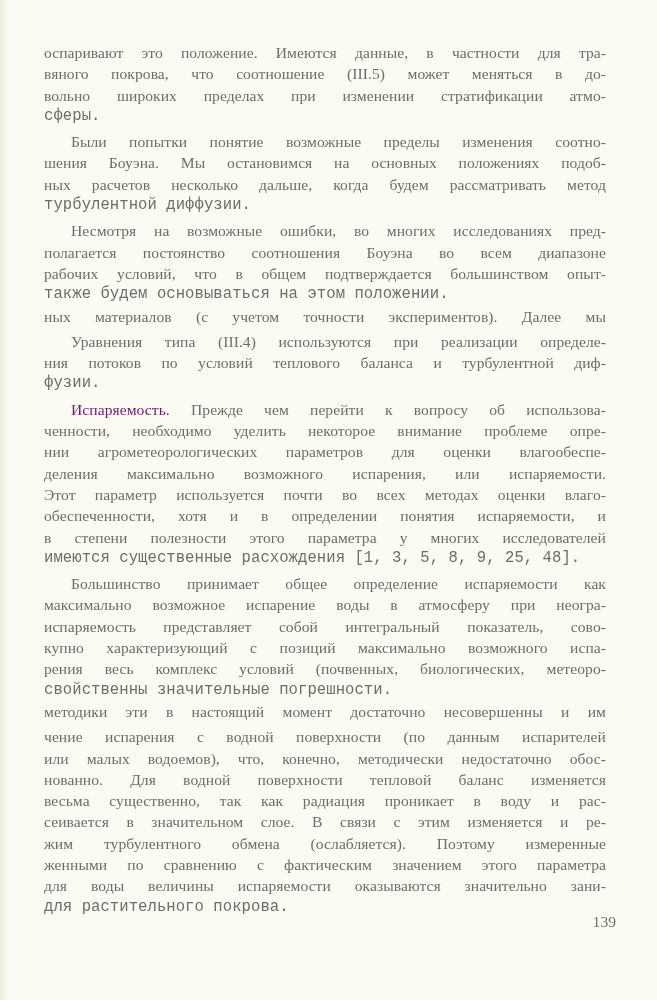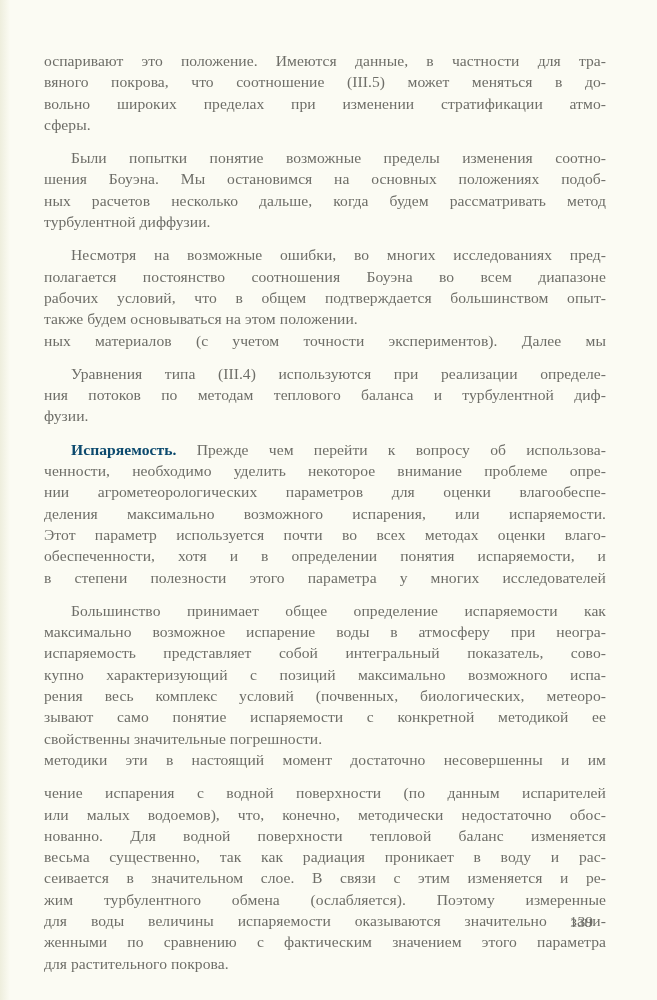--- a/index.html
+++ b/index.html
@@ -34,34 +34,35 @@
       display: block;
       height: 21.3px;
       white-space: nowrap;
       text-align: justify;
       text-align-last: justify;
       overflow: hidden;
     }
     .line.last {
       text-align: left;
       text-align-last: left;
+      font-family: Liberation Mono, monospace;
     }
     .line.indent {
       padding-left: 27px;
     }
     .para {
-      margin: 12px 0 4px 0;
+      margin: 4px 0 4px 0;
     }
     .bold {
-      font-weight: bold;
-      color: #0c4a6e;
+      font-weight: normal;
+      color: #701a75;
     }
     .page-number {
       position: absolute;
-      right: 64px;
+      right: 41px;
       top: 913px;
       font-family: "Liberation Serif", "DejaVu Serif", serif;
       font-size: 15.6px;
       color: #6e6e68;
     }
   </style>
 </head>
 <body>
 
 <div class="page-edge"></div>
@@ -81,48 +82,48 @@
     </div>
     <div class="para">
       <span class="line indent">Несмотря на возможные ошибки, во многих исследованиях пред-</span>
       <span class="line">полагается постоянство соотношения Боуэна во всем диапазоне</span>
       <span class="line">рабочих условий, что в общем подтверждается большинством опыт-</span>
       <span class="line last">также будем основываться на этом положении.</span>
       <span class="line">ных материалов (с учетом точности экспериментов). Далее мы</span>
     </div>
     <div class="para">
       <span class="line indent">Уравнения типа (III.4) используются при реализации определе-</span>
-      <span class="line">ния потоков по методам теплового баланса и турбулентной диф-</span>
+      <span class="line">ния потоков по условий теплового баланса и турбулентной диф-</span>
       <span class="line last">фузии.</span>
     </div>
     <div class="para">
       <span class="line indent"><span class="bold">Испаряемость.</span> <span>Прежде чем перейти к вопросу об использова-</span></span>
       <span class="line">ченности, необходимо уделить некоторое внимание проблеме опре-</span>
       <span class="line">нии агрометеорологических параметров для оценки влагообеспе-</span>
       <span class="line">деления максимально возможного испарения, или испаряемости.</span>
       <span class="line">Этот параметр используется почти во всех методах оценки влаго-</span>
       <span class="line">обеспеченности, хотя и в определении понятия испаряемости, и</span>
       <span class="line">в степени полезности этого параметра у многих исследователей</span>
+      <span class="line last">имеются существенные расхождения [1, 3, 5, 8, 9, 25, 48].</span>
     </div>
     <div class="para">
       <span class="line indent">Большинство принимает общее определение испаряемости как</span>
       <span class="line">максимально возможное испарение воды в атмосферу при неогра-</span>
       <span class="line">испаряемость представляет собой интегральный показатель, сово-</span>
       <span class="line">купно характеризующий с позиций максимально возможного испа-</span>
       <span class="line">рения весь комплекс условий (почвенных, биологических, метеоро-</span>
-      <span class="line">зывают само понятие испаряемости с конкретной методикой ее</span>
       <span class="line last">свойственны значительные погрешности.</span>
       <span class="line">методики эти в настоящий момент достаточно несовершенны и им</span>
     </div>
     <div class="para">
       <span class="line">чение испарения с водной поверхности (по данным испарителей</span>
       <span class="line">или малых водоемов), что, конечно, методически недостаточно обос-</span>
       <span class="line">нованно. Для водной поверхности тепловой баланс изменяется</span>
       <span class="line">весьма существенно, так как радиация проникает в воду и рас-</span>
       <span class="line">сеивается в значительном слое. В связи с этим изменяется и ре-</span>
       <span class="line">жим турбулентного обмена (ослабляется). Поэтому измеренные</span>
+      <span class="line">женными по сравнению с фактическим значением этого параметра</span>
       <span class="line">для воды величины испаряемости оказываются значительно зани-</span>
-      <span class="line">женными по сравнению с фактическим значением этого параметра</span>
       <span class="line last">для растительного покрова.</span>
     </div>
   </div>
 
 <div class="page-number">139</div>
 
 </body></html>

